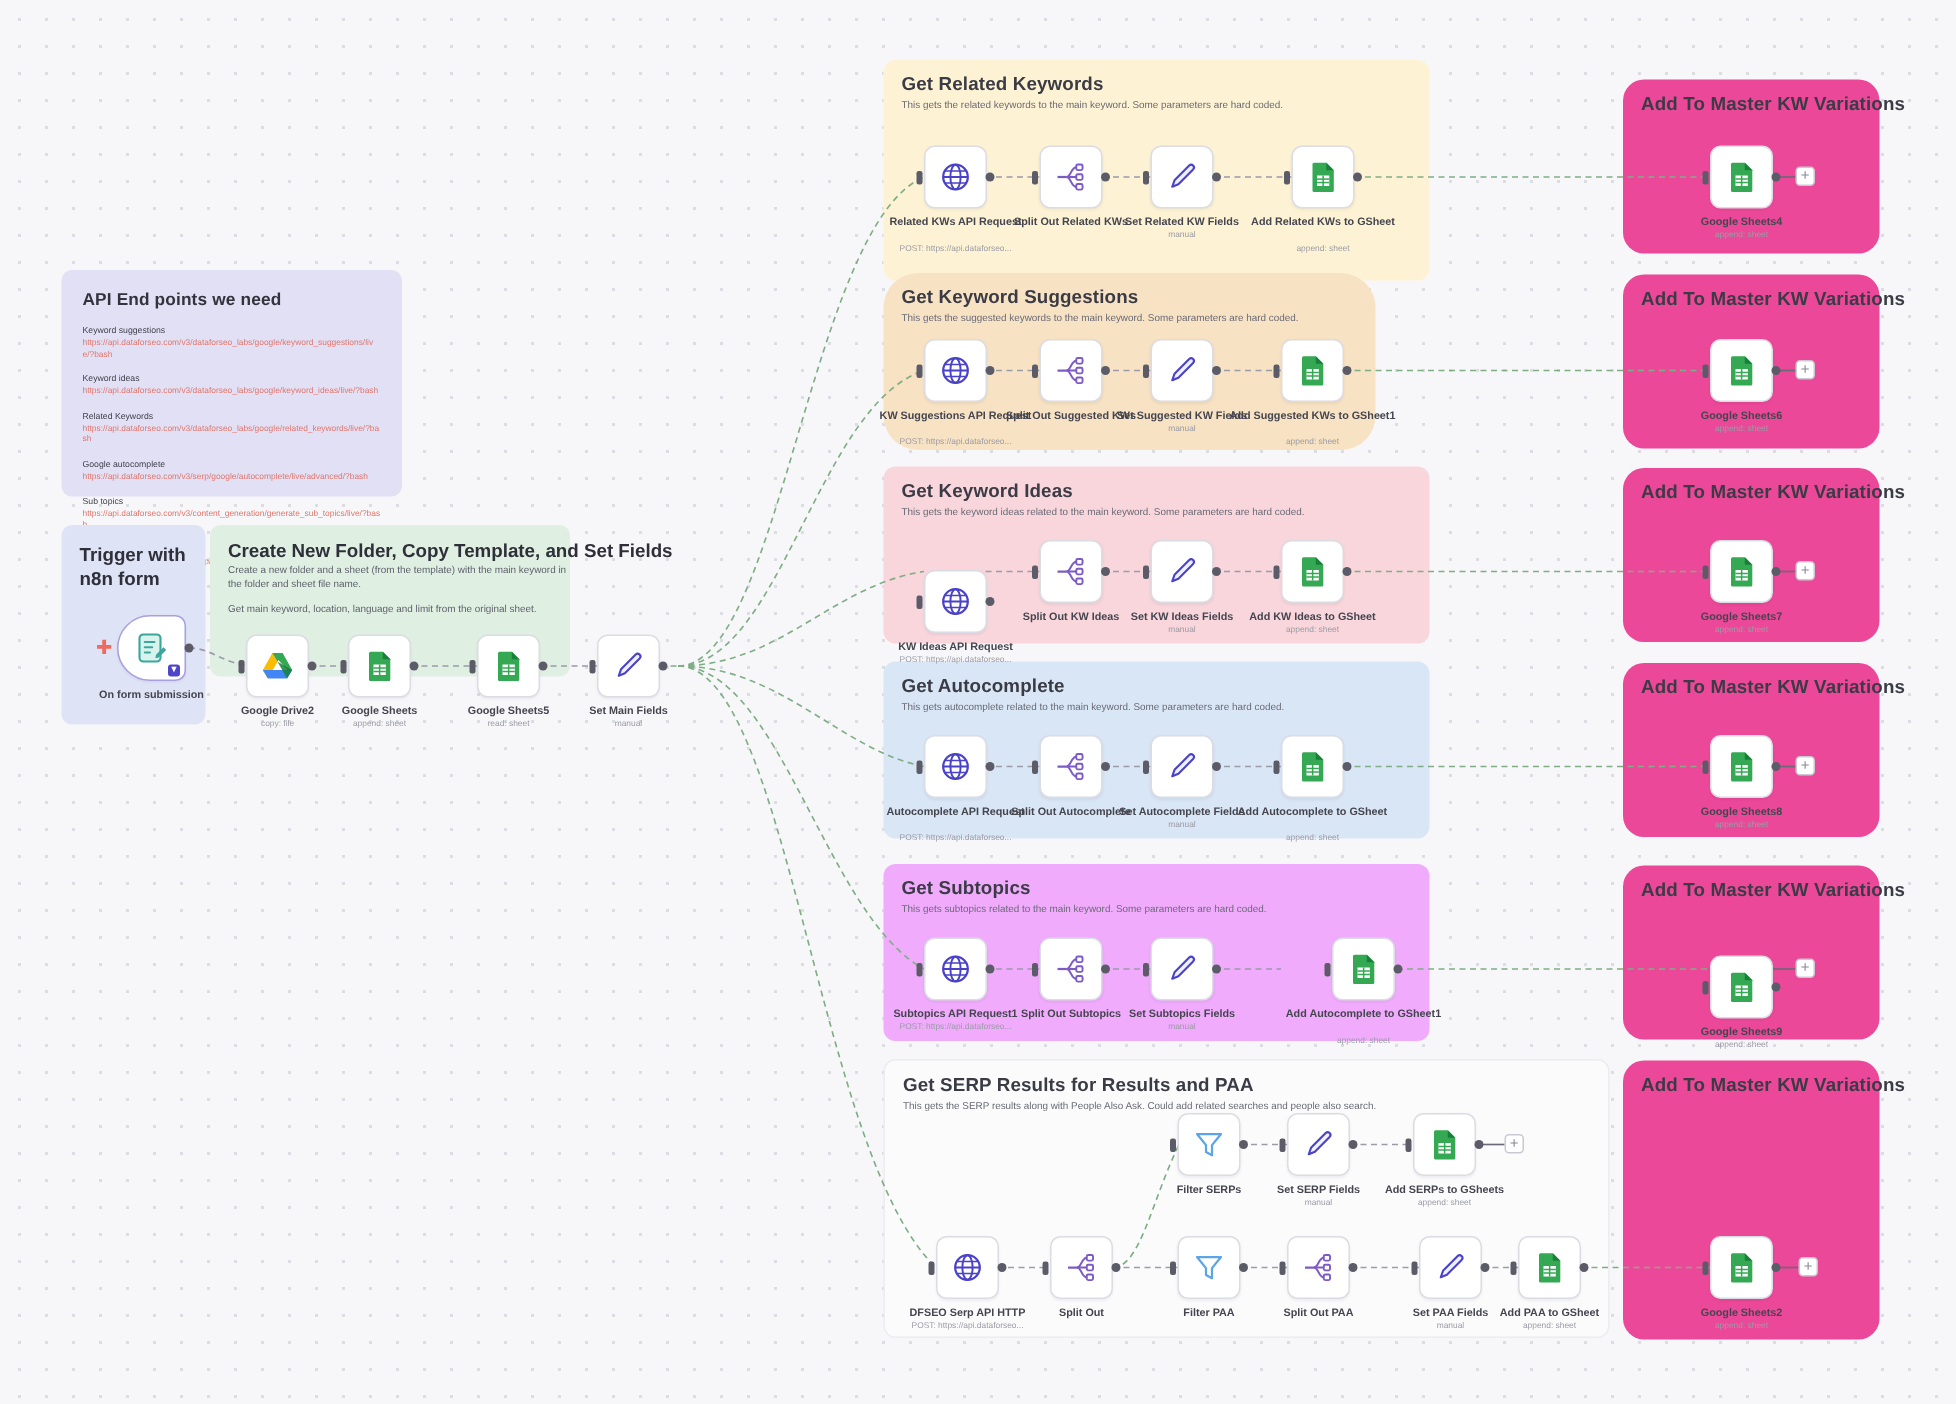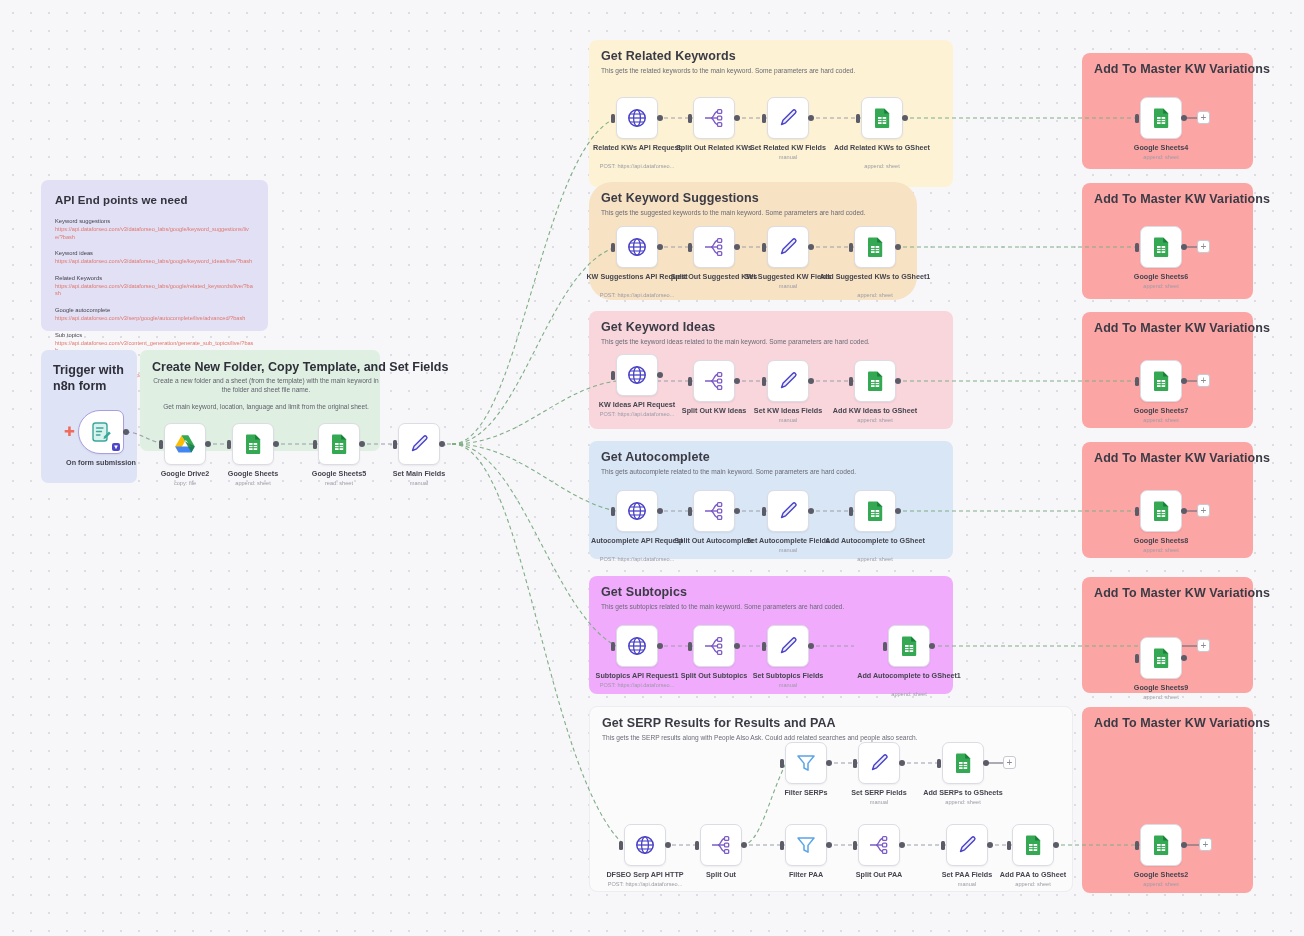--- a/index.html
+++ b/index.html
@@ -38,21 +38,21 @@
     position: absolute;
     left: 12px; top: 27px;
     white-space: nowrap;
   }
   .g-yellow { background: #fdf3d4; }
   .g-orange { background: #f7e2c3; }
   .g-pink   { background: #f8d6dc; }
   .g-blue   { background: #d9e6f5; }
   .g-white  { background: #fbfbfc; border: 1px solid #ececf1; }
   .g-lav    { background: #f0abfc; }
-  .g-softg  { background: #fca5a5; }
+  .g-softg  { background: #ec4899; border-radius: 14px; }
 
   
   .node { position: absolute; z-index: 5; }
   .node .box {
     width: 42px; height: 42px;
     background: #fff;
     border: 1.2px solid #dcdce4;
     border-radius: 7px;
     display: flex; align-items: center; justify-content: center;
     box-shadow: 0 1px 2px rgba(20,20,40,.06);
@@ -265,21 +265,21 @@
     <div class="api-item">
       <div class="k">SERP Results</div>
       <div class="u">https://api.dataforseo.com/v3/serp/google/organic/live/advanced/?bash</div>
     </div>
   </div>
 
   <div class="sticky left-title" style="left:41px; top:350px; width:96px; height:133px;">
     <h3>Trigger with n8n form</h3>
   </div>
 
-  <div class="sticky greenbox" style="left:140px; top:350px; width:240px; height:101px;text-align:center;">
+  <div class="sticky greenbox" style="left:140px; top:350px; width:240px; height:101px;">
     <h3>Create New Folder, Copy Template, and Set Fields</h3>
     <p style="top:26px;">Create a new folder and a sheet (from the template) with the main keyword in the folder and sheet file name.</p>
     <p style="top:52px;">Get main keyword, location, language and limit from the original sheet.</p>
   </div>
 
   <div class="group g-yellow" style="left:589px; top:40px; width:364px; height:147px;">
     <div class="g-title">Get Related Keywords</div>
     <div class="g-sub">This gets the related keywords to the main keyword. Some parameters are hard coded.</div>
   </div>
 
@@ -558,21 +558,21 @@
         <line x1="12.1" y1="11" x2="12.1" y2="18" stroke="#34a853" stroke-width="1"></line>
       </svg>
     </div>
     <span class="port in"></span>
     <span class="port out"></span>
     <div class="nlabel">Google Sheets6</div>
     <div class="nsub one">append: sheet</div>
   </div>
   <div class="plus-stub" style="left:1197px; top:240px;">+</div>
 
-  <div class="node" style="left:616px; top:354px;">
+  <div class="node" style="left:616px; top:380px;">
     <div class="box">
       <svg class="ico" viewBox="0 0 24 24">
         <circle cx="12" cy="12" r="8.2" fill="none" stroke="#4a42c7" stroke-width="1.5"></circle>
         <ellipse cx="12" cy="12" rx="3.4" ry="8.2" fill="none" stroke="#4a42c7" stroke-width="1.3"></ellipse>
         <line x1="3.8" y1="12" x2="20.2" y2="12" stroke="#4a42c7" stroke-width="1.3"></line>
         <line x1="5" y1="8" x2="19" y2="8" stroke="#4a42c7" stroke-width="1.1"></line>
         <line x1="5" y1="16" x2="19" y2="16" stroke="#4a42c7" stroke-width="1.1"></line>
       </svg>
     </div>
     <span class="port in"></span>

